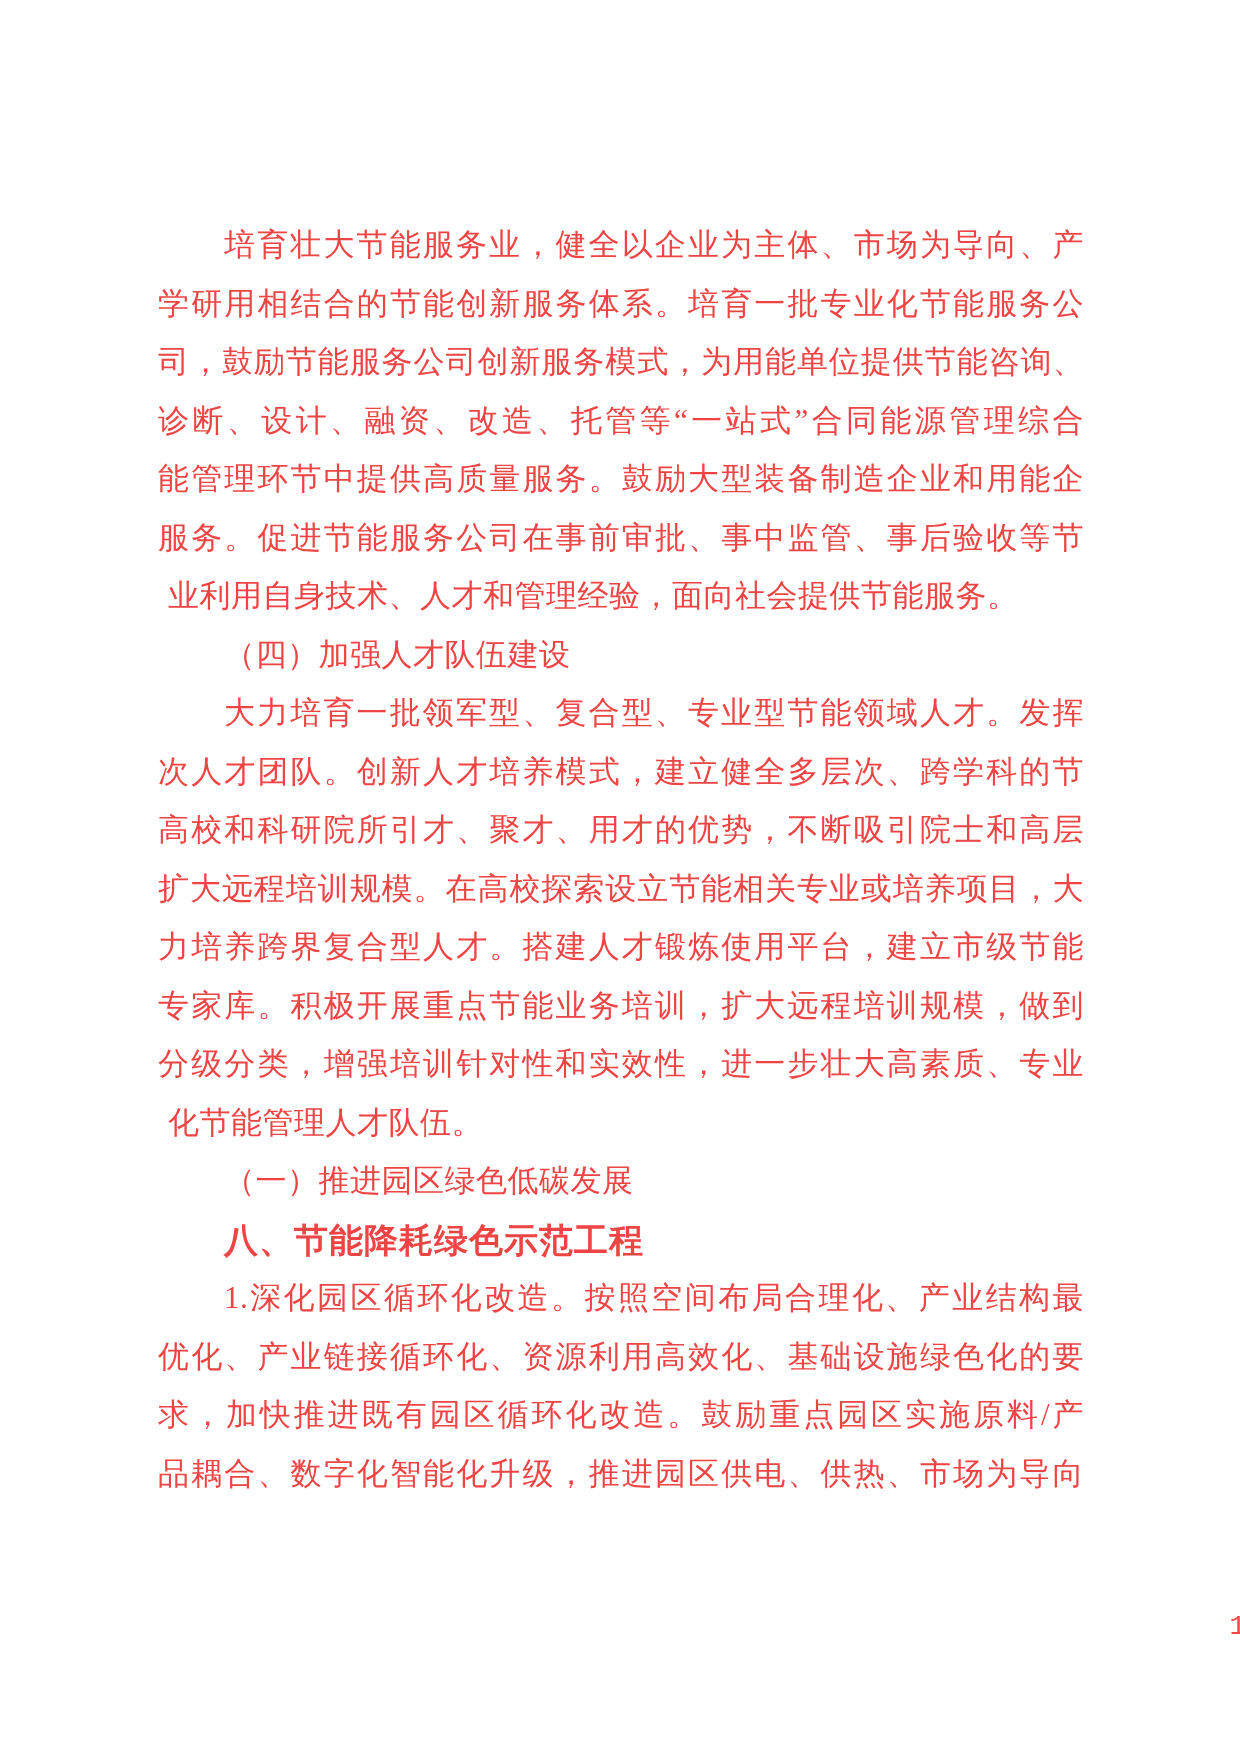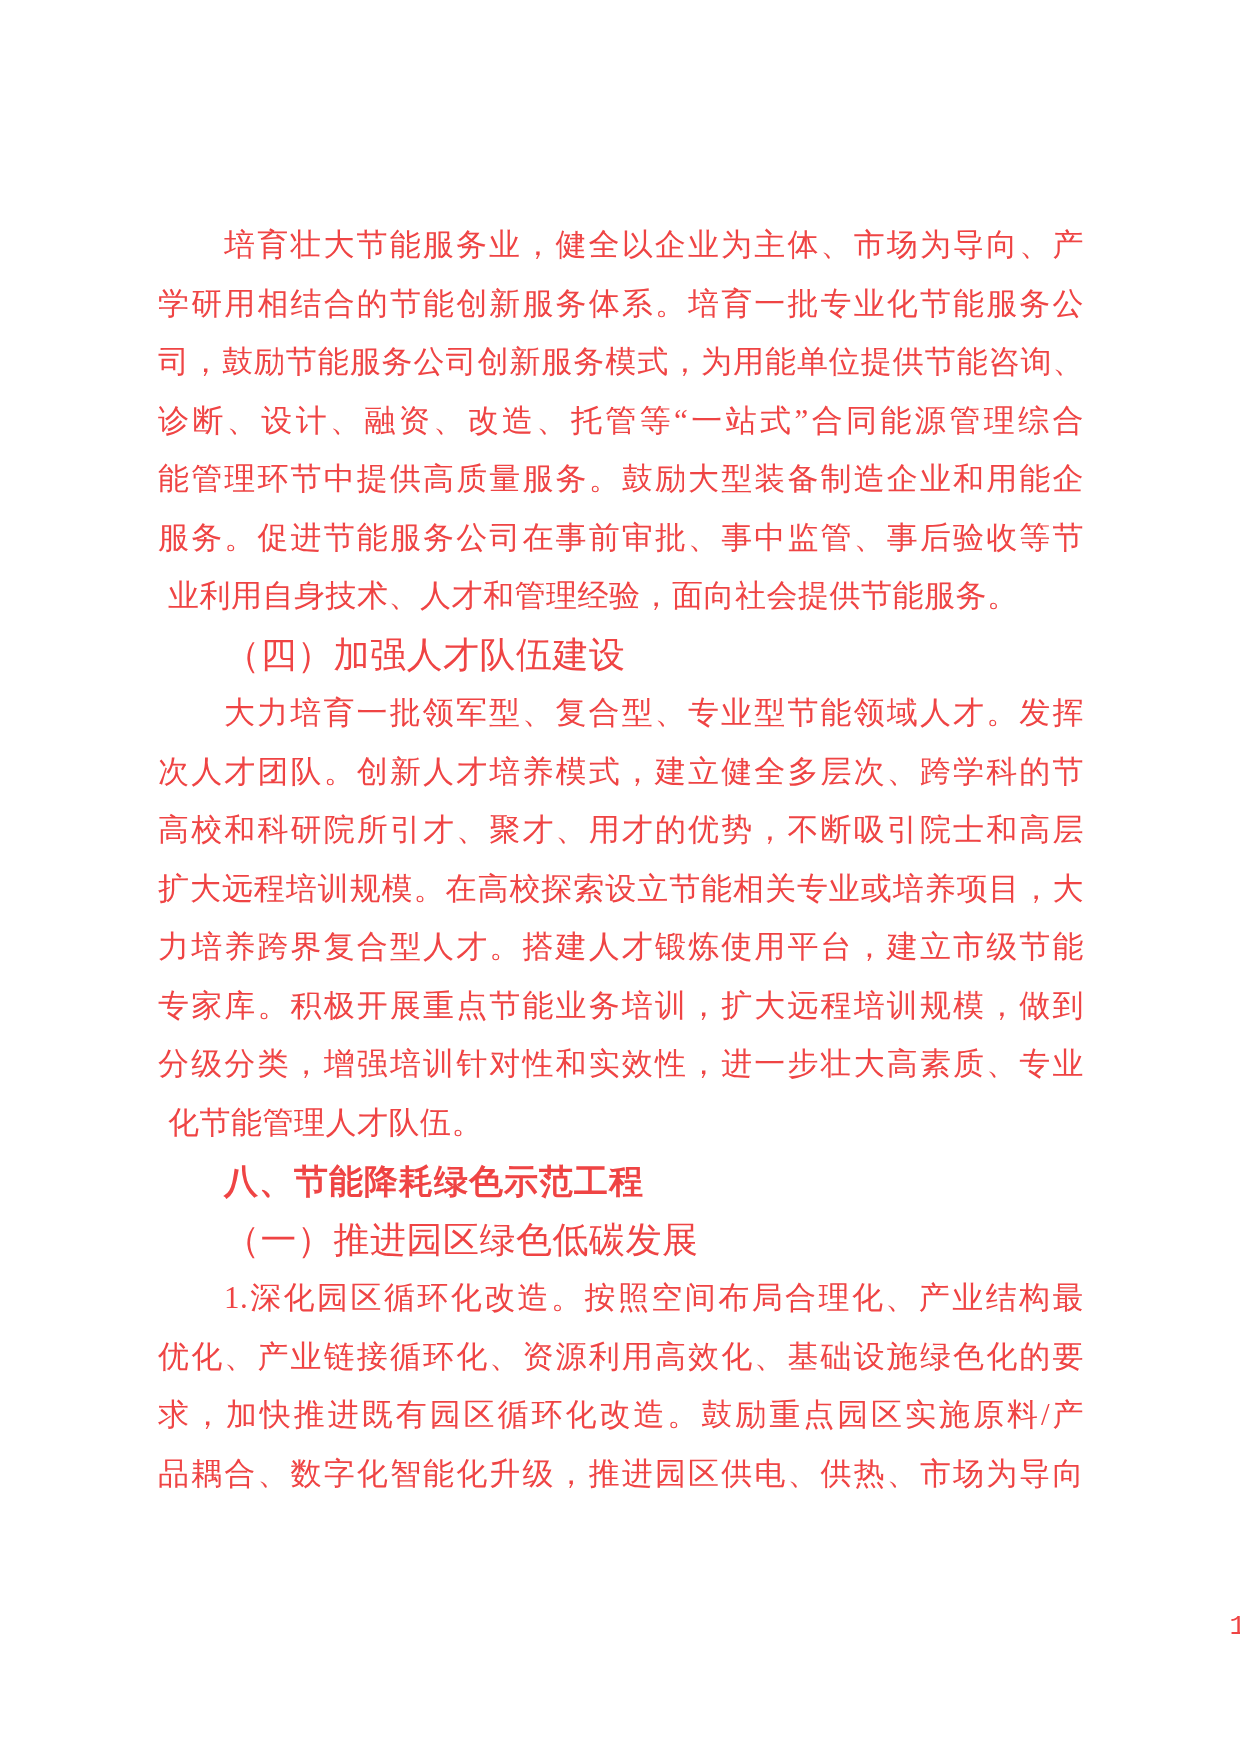--- a/index.html
+++ b/index.html
@@ -33,21 +33,21 @@
   }
   .line.end {
     text-align-last: left;
     margin-left: 10px;
   }
   .line.indent {
     text-indent: 66px;
   }
   .line.subheading {
     text-align-last: left;
-    font-size: 36px;
+    font-size: 31px;
   }
   .line.chapter {
     text-align-last: left;
     font-family: "Liberation Sans", sans-serif;
     font-weight: 700;
     font-size: 34px;
     letter-spacing: 1px;
   }
   .page-number {
     position: absolute;
@@ -82,23 +82,23 @@
 
     <div class="line indent">大力培育一批领军型、复合型、专业型节能领域人才。发挥</div>
     <div class="line">次人才团队。创新人才培养模式，建立健全多层次、跨学科的节</div>
     <div class="line">高校和科研院所引才、聚才、用才的优势，不断吸引院士和高层</div>
     <div class="line">扩大远程培训规模。在高校探索设立节能相关专业或培养项目，大</div>
     <div class="line">力培养跨界复合型人才。搭建人才锻炼使用平台，建立市级节能</div>
     <div class="line">专家库。积极开展重点节能业务培训，扩大远程培训规模，做到</div>
     <div class="line">分级分类，增强培训针对性和实效性，进一步壮大高素质、专业</div>
     <div class="line end">化节能管理人才队伍。</div>
 
+    <div class="line indent subheading">（一）推进园区绿色低碳发展</div>
+
     <div class="line indent chapter">八、节能降耗绿色示范工程</div>
-
-    <div class="line indent subheading">（一）推进园区绿色低碳发展</div>
 
     <div class="line indent">1.深化园区循环化改造。按照空间布局合理化、产业结构最</div>
     <div class="line">优化、产业链接循环化、资源利用高效化、基础设施绿色化的要</div>
     <div class="line">求，加快推进既有园区循环化改造。鼓励重点园区实施原料/产</div>
     <div class="line">品耦合、数字化智能化升级，推进园区供电、供热、市场为导向</div>
 
   </div>
 
   <div class="page-number">
     <span>17</span>

